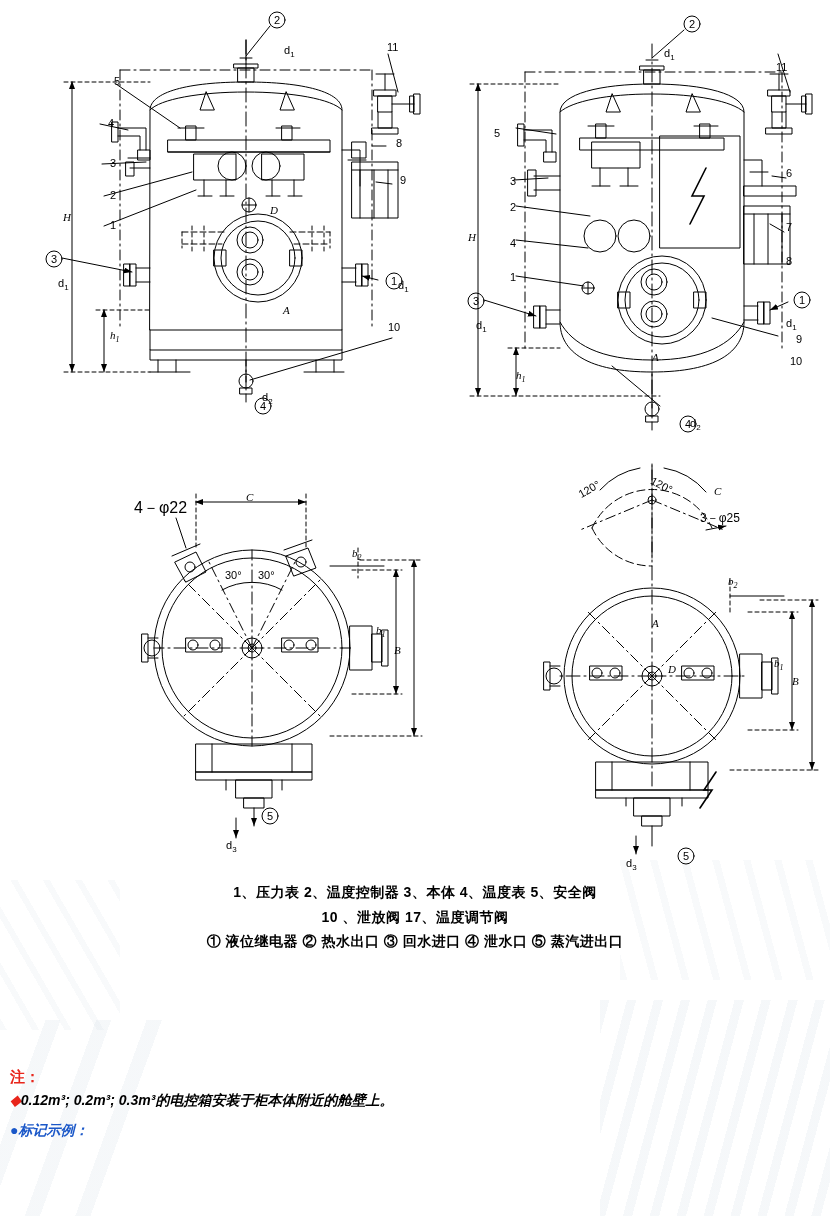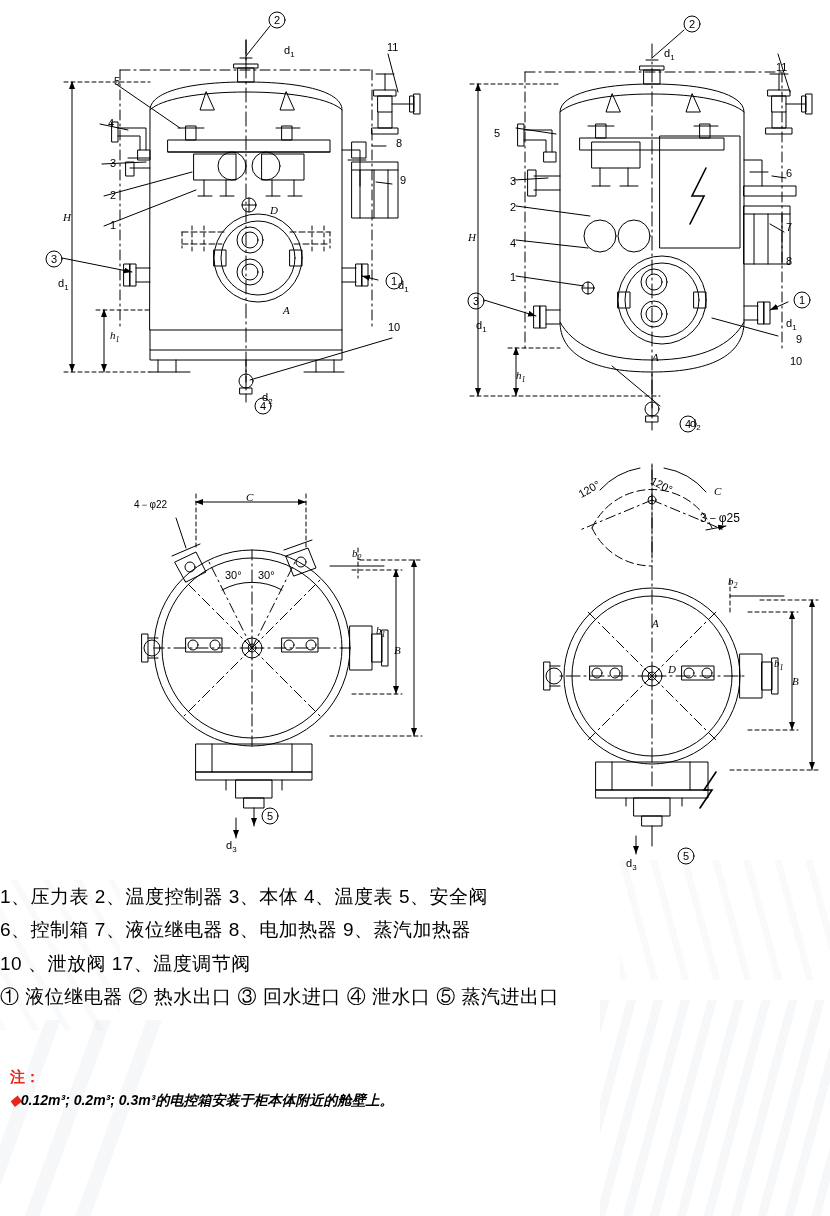--- a/index.html
+++ b/index.html
@@ -25,21 +25,21 @@
         background:repeating-linear-gradient(60deg,#b9c9d6 0 6px,transparent 6px 28px);}
 
   .drawing{position:absolute;left:0;top:0;width:830px;height:880px;}
   .label{position:absolute;font-size:11px;line-height:1;}
   .label.it{font-style:italic;font-family:"Liberation Serif",serif;}
 
   .captions{position:absolute;left:0;top:880px;width:830px;}
   .capvol{display:flex;justify-content:space-around;font-size:14px;
           font-weight:bold;padding:4px 60px 2px 60px;box-sizing:border-box;}
   .capvol span{white-space:nowrap;}
-  .legend{font-size:19px;font-weight:normal;line-height:1.75;
+  .legend{text-align:center;font-size:14px;font-weight:bold;line-height:1.75;
           letter-spacing:.5px;}
   .legend div{white-space:nowrap;}
 
   .notes{position:absolute;left:10px;top:1065px;width:810px;font-size:14px;line-height:1.6;}
   .note-head{color:#e8251b;font-weight:bold;font-size:15px;}
   .note-row{font-weight:bold;font-style:italic;}
   .dot-red{color:#e8251b;}
   .dot-blue{color:#1a57c8;}
   .blue-head{color:#1a57c8;font-weight:bold;}
   .note-ex{padding-left:58px;font-weight:bold;}
@@ -465,21 +465,21 @@
   <span class="label it" style="left:652px;top:352px">A</span>
   <span class="label" style="left:476px;top:320px">d<sub style="font-size:8px">1</sub></span>
   <span class="label" style="left:786px;top:318px">d<sub style="font-size:8px">1</sub></span>
   <span class="label" style="left:786px;top:168px">6</span>
   <span class="label" style="left:786px;top:222px">7</span>
   <span class="label" style="left:786px;top:256px">8</span>
   <span class="label" style="left:796px;top:334px">9</span>
   <span class="label" style="left:790px;top:356px">10</span>
   <span class="label" style="left:690px;top:418px">d<sub style="font-size:8px">2</sub></span>
 
-  <span class="label" style="left:134px;top:500px;font-size:10px">4－φ22</span>
+  <span class="label" style="left:134px;top:500px;font-size:16px">4－φ22</span>
   <span class="label it" style="left:246px;top:492px">C</span>
   <span class="label" style="left:225px;top:570px;font-size:11px">30°</span>
   <span class="label" style="left:258px;top:570px;font-size:11px">30°</span>
   <span class="label it" style="left:352px;top:548px">b<sub style="font-size:8px">2</sub></span>
   <span class="label it" style="left:394px;top:645px">B</span>
   <span class="label it" style="left:376px;top:625px">b<sub style="font-size:8px">1</sub></span>
   <span class="label" style="left:226px;top:840px">d<sub style="font-size:8px">3</sub></span>
 
   <span class="label" style="left:578px;top:484px;font-size:11px;transform:rotate(-30deg)">120°</span>
   <span class="label" style="left:650px;top:480px;font-size:11px;transform:rotate(28deg)">120°</span>
@@ -489,27 +489,29 @@
   <span class="label it" style="left:652px;top:618px">A</span>
   <span class="label it" style="left:668px;top:664px">D</span>
   <span class="label it" style="left:792px;top:676px">B</span>
   <span class="label it" style="left:774px;top:658px">b<sub style="font-size:8px">1</sub></span>
   <span class="label" style="left:626px;top:858px">d<sub style="font-size:8px">3</sub></span>
   </div>
 
   <div class="captions">
     <div class="legend">
       <div>1、压力表  2、温度控制器  3、本体  4、温度表  5、安全阀</div>
-      <div>6、控制箱  7、液位继电器  8、电加热器  9、蒸汽加热器</div>
       <div>10 、泄放阀  17、温度调节阀</div>
       <div>① 液位继电器 ② 热水出口 ③ 回水进口 ④ 泄水口 ⑤ 蒸汽进出口</div>
     </div>
   </div>
 
   <div class="notes">
     <div class="note-head">注：</div>
     <div class="note-row">
       <span class="dot-red">◆</span><span>0.12m³; 0.2m³; 0.3m³的电控箱安装于柜本体附近的舱壁上。</span>
     </div>
     <div style="height:8px"></div>
+    <div class="note-row">
+      <span class="dot-blue">●</span><span class="blue-head">标记示例：</span>
+    </div>
   </div>
 
 </div>
 
 </body></html>

